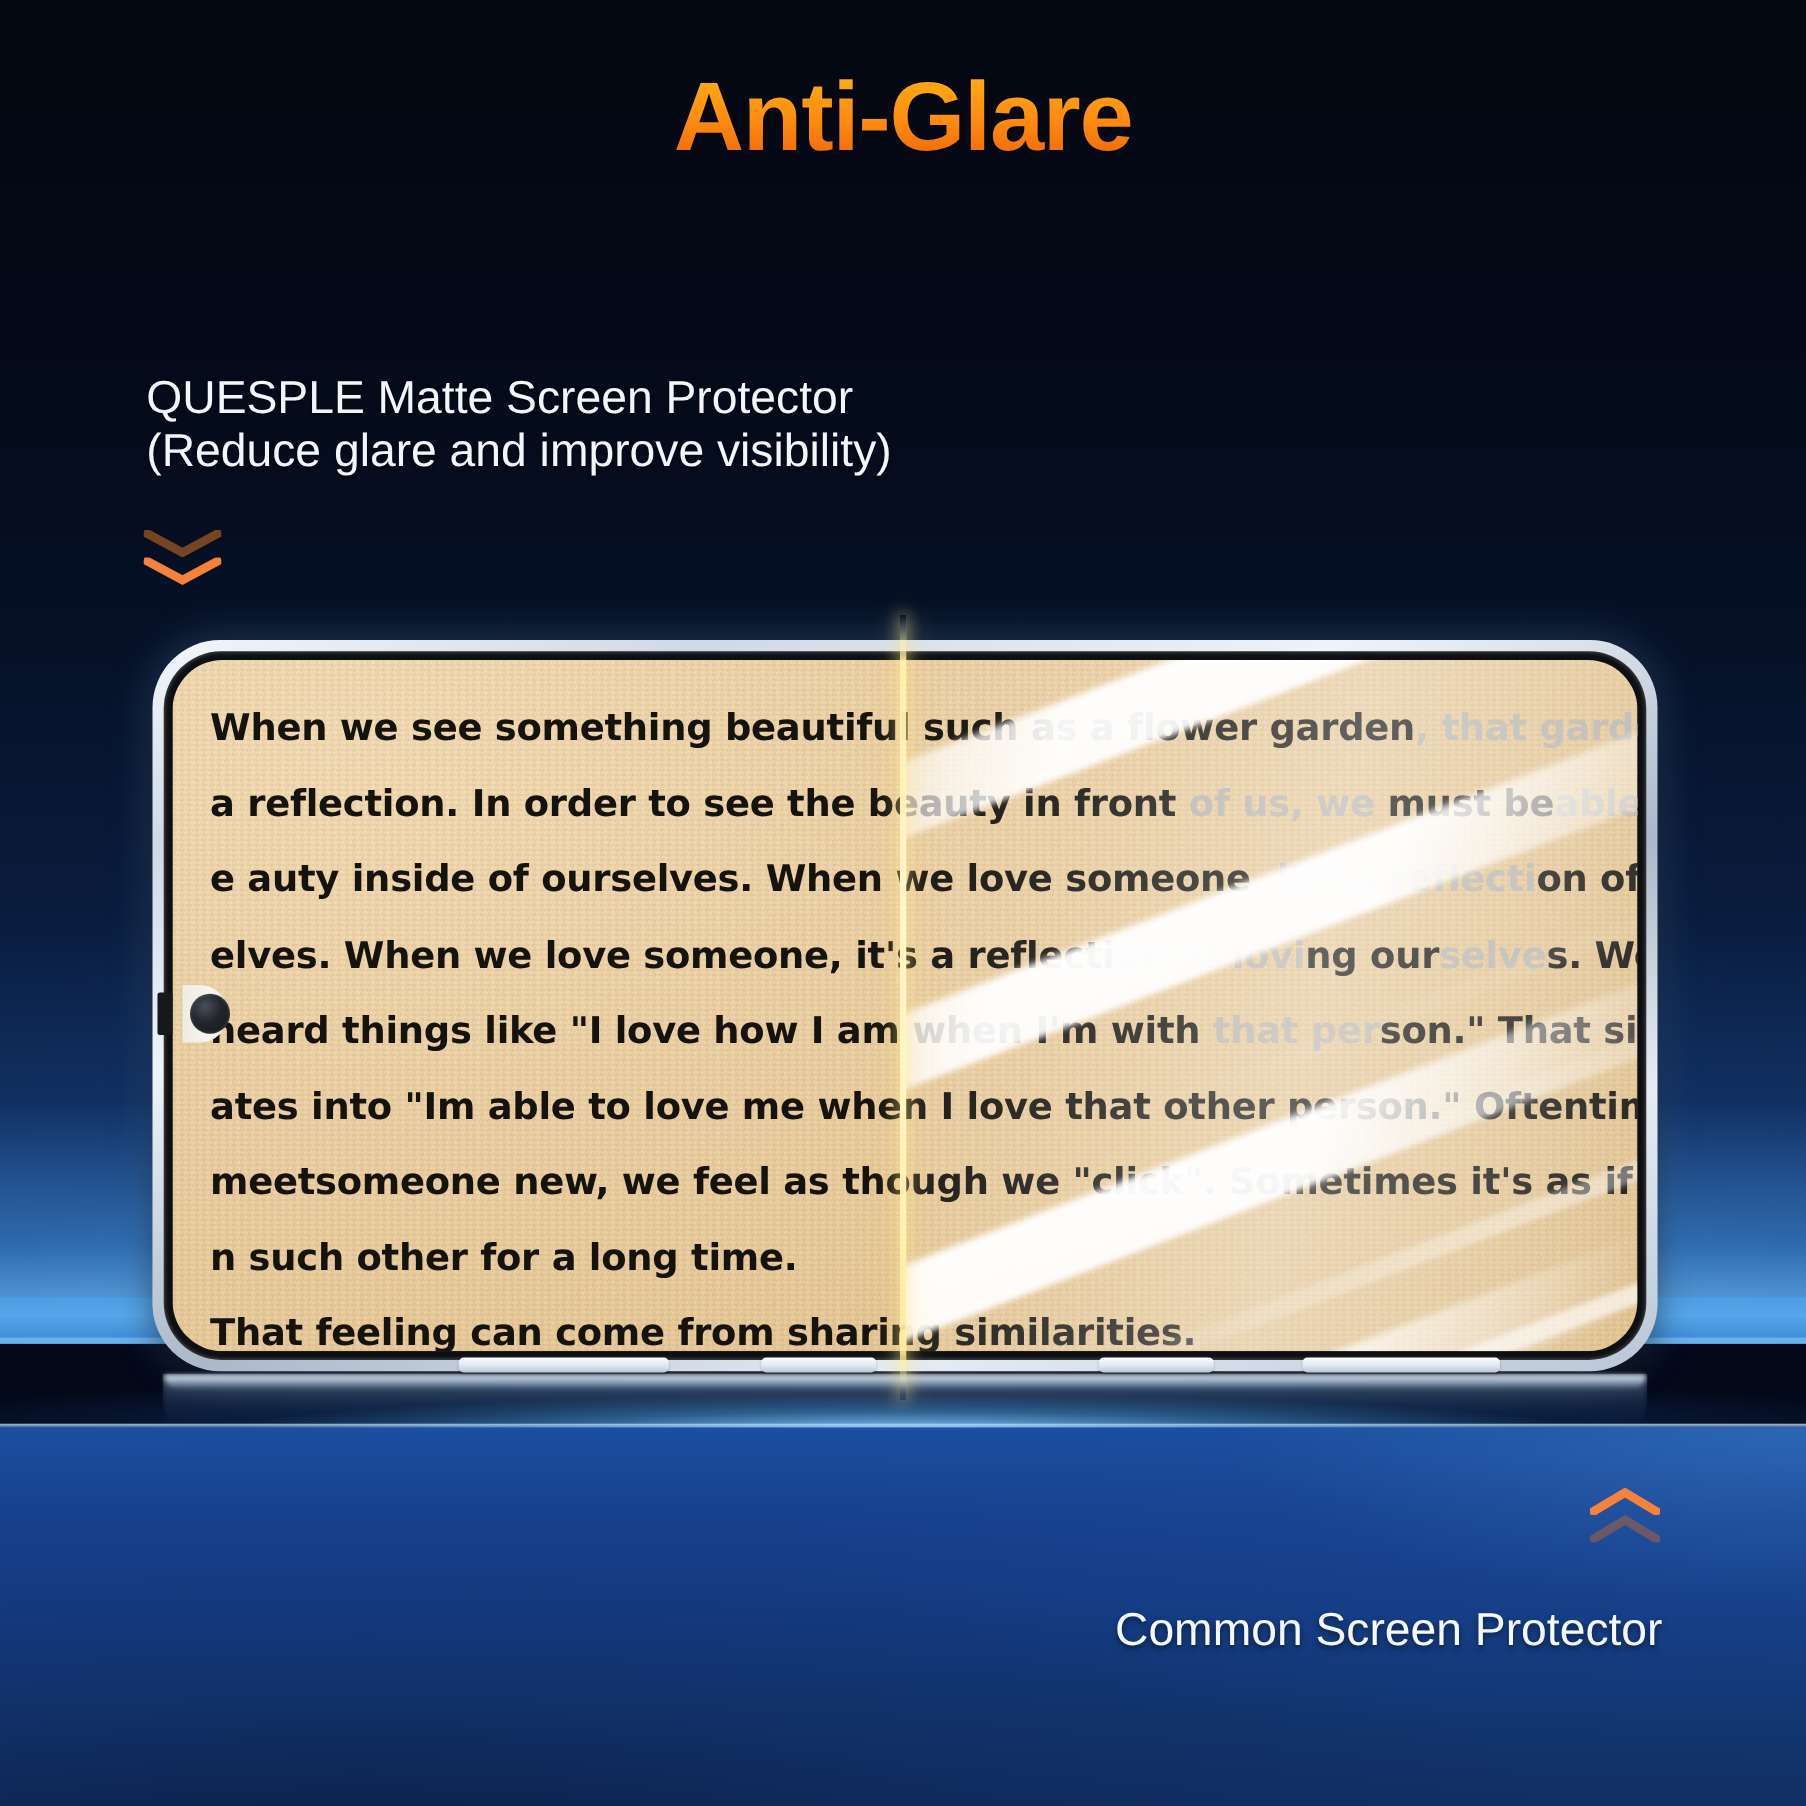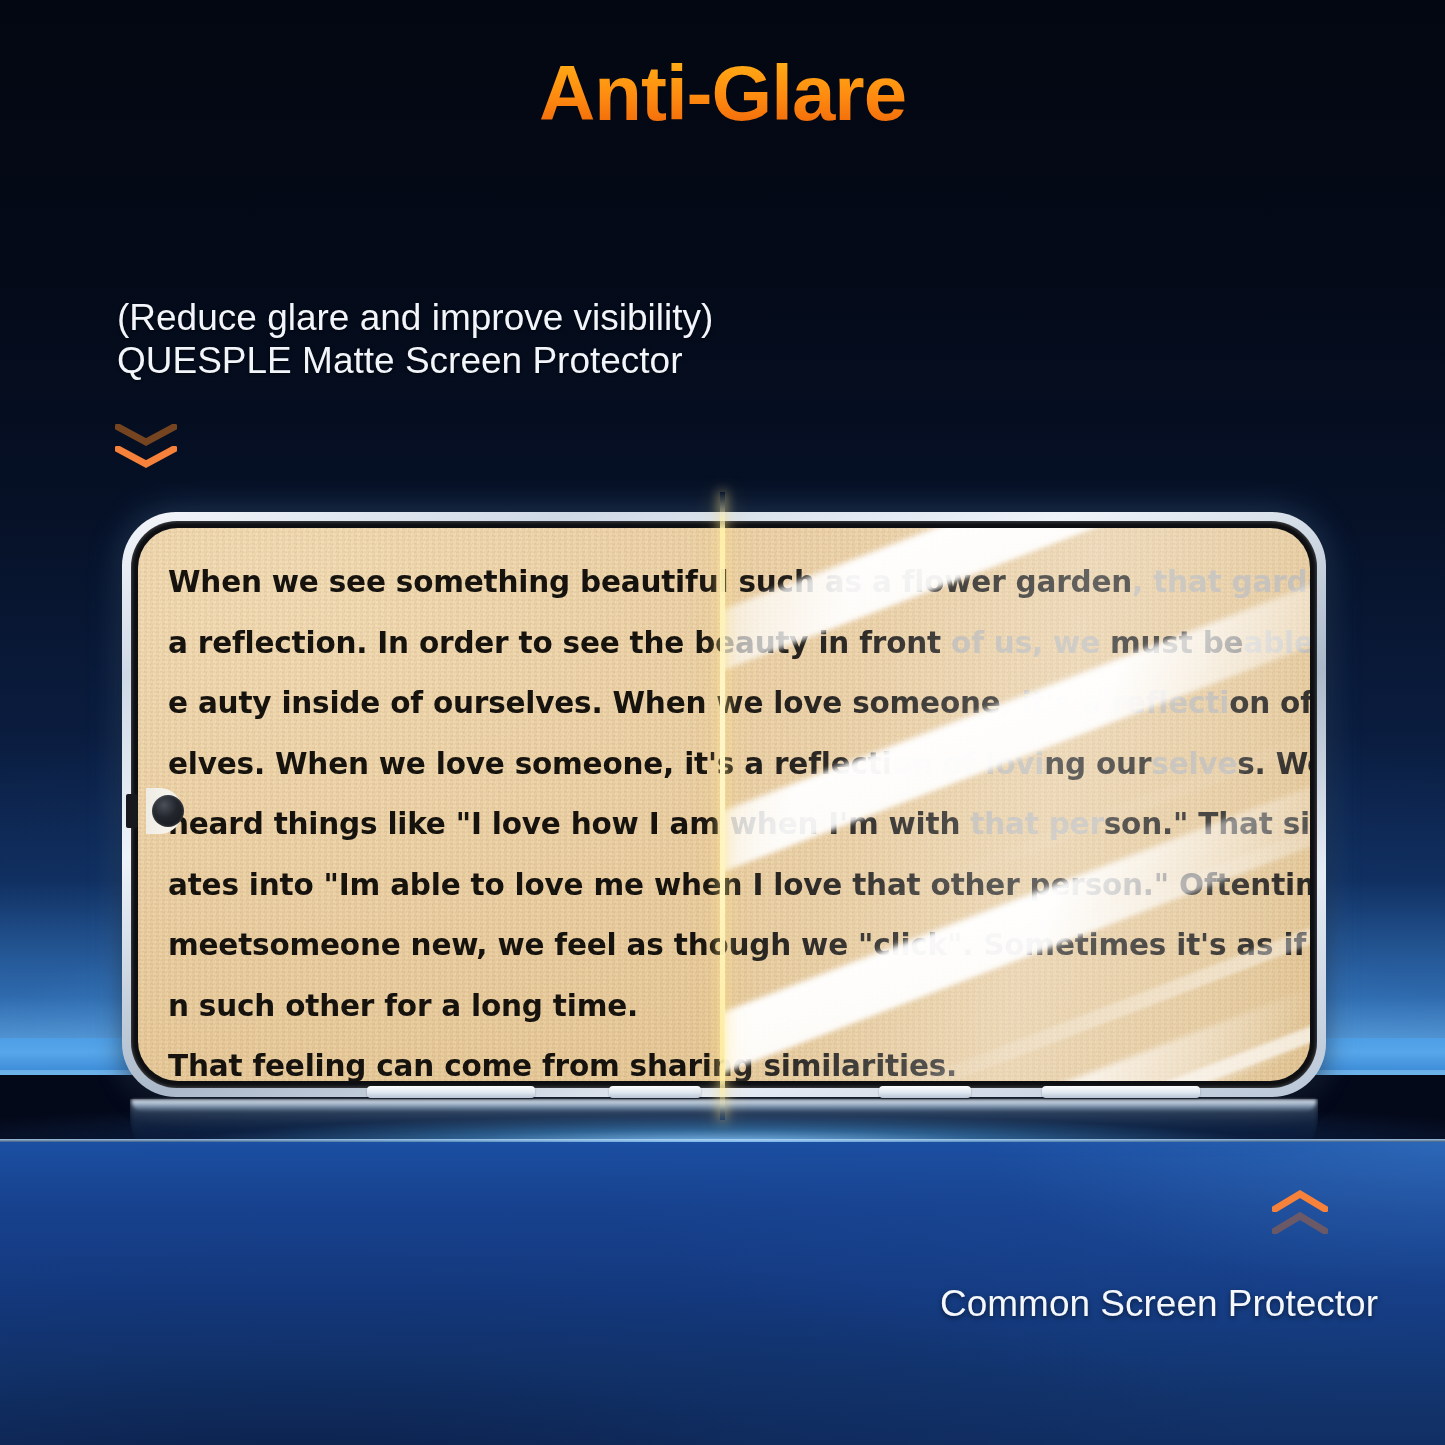--- a/index.html
+++ b/index.html
@@ -57,21 +57,21 @@
     -webkit-background-clip:text;background-clip:text;color:transparent;
     -webkit-text-fill-color:transparent;
   }
   .subtitle{
     position:absolute;left:117px;top:297px;width:860px;
     color:#f2f5fa;font-size:37px;line-height:1.16;font-weight:normal;
     text-shadow:0 1px 3px rgba(0,0,0,.6);
   }
   .common-label{
     position:absolute;left:0;top:1283px;width:1330px;text-align:right;
-    color:#f4f7fb;font-size:37px;text-shadow:0 2px 5px rgba(0,0,0,.55);padding-left:48px;
+    color:#f4f7fb;font-size:37px;text-shadow:0 2px 5px rgba(0,0,0,.55);
   }
 
   
   .chev-wrap{position:absolute;}
   .chev-down{left:115px;top:424px;width:62px;height:56px;}
   .chev-up{left:1272px;top:1190px;width:56px;height:52px;}
   .chev{position:absolute;left:0;width:100%;height:22px;}
   .chev svg{display:block;width:100%;height:100%;}
 
   
@@ -211,22 +211,22 @@
   <div class="band-light"></div>
   <div class="table-top"></div>
   <div class="table-glow"></div>
   <div class="horizon"></div>
   <div class="bg-bottom"></div>
   <div class="bottom-vignette"></div>
 
   <div class="title">Anti-Glare</div>
 
   <div class="subtitle">
+    <div>QUESPLE Matte Screen Protector</div>
     <div>(Reduce glare and improve visibility)</div>
-    <div>QUESPLE Matte Screen Protector</div>
   </div>
 
   <div class="chev-wrap chev-down">
     <div class="chev" style="top:0;opacity:.55;">
       <svg viewBox="0 0 62 22" preserveAspectRatio="none" aria-hidden="true">
         <path d="M3 3 L31 18 L59 3" fill="none" stroke="#d2711f" stroke-width="7" stroke-linecap="square"></path>
       </svg>
     </div>
     <div class="chev" style="top:22px;opacity:1;">
       <svg viewBox="0 0 62 22" preserveAspectRatio="none" aria-hidden="true">

